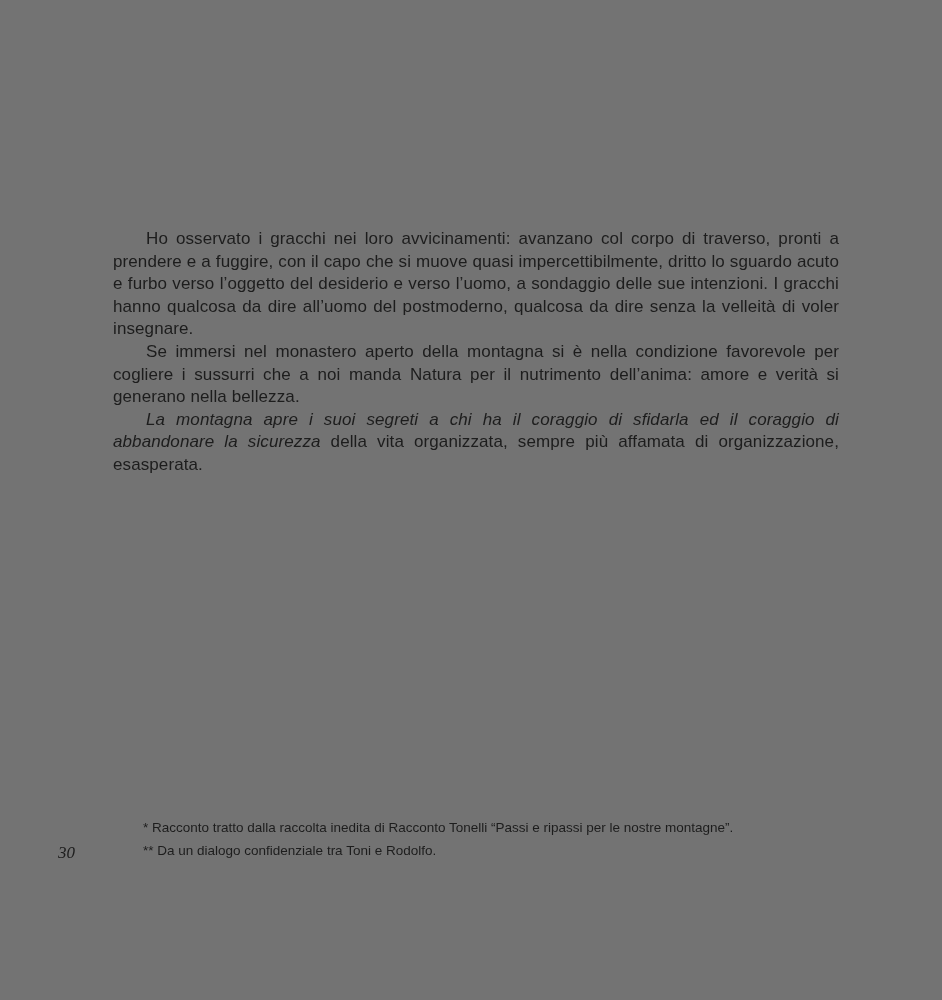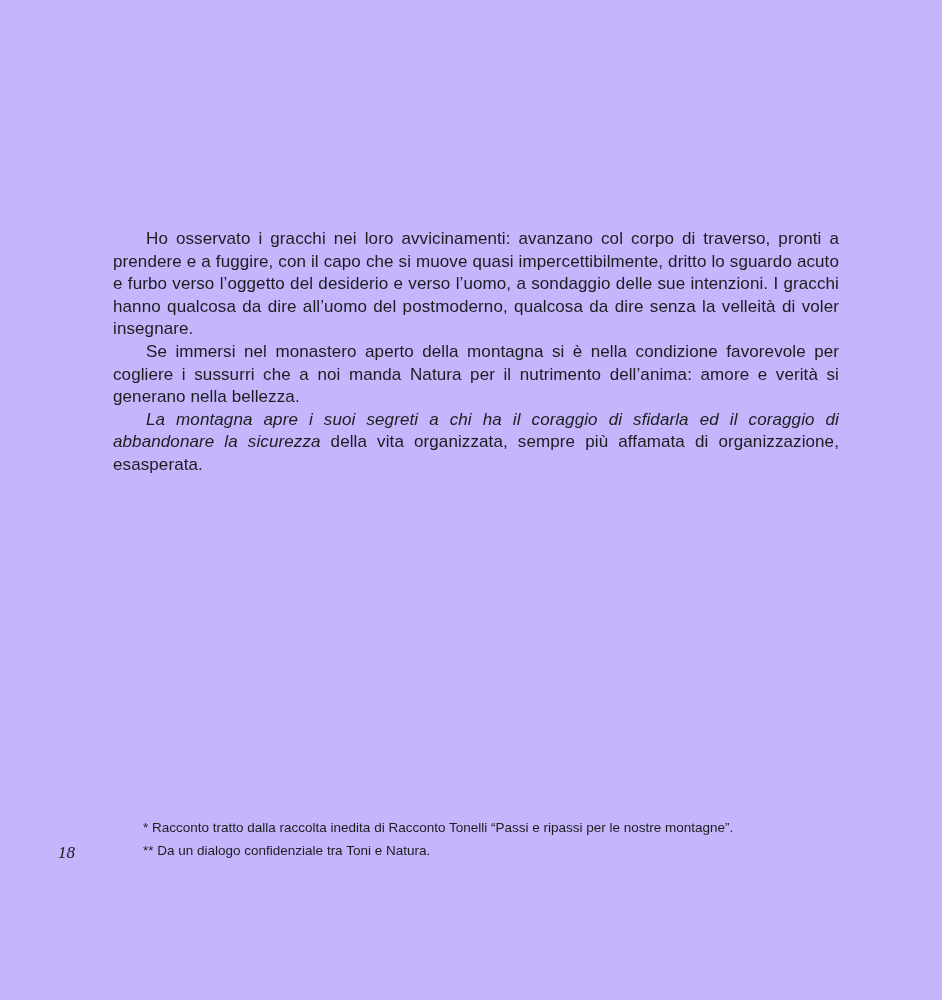--- a/index.html
+++ b/index.html
@@ -11,21 +11,21 @@
     height: 1000px;
     background: #ffffff;
     position: relative;
     overflow: hidden;
     font-family: "Liberation Sans", sans-serif;
     color: #1d1d1d;
   }
   .page {
     position: absolute;
     inset: 0;
-    background: #c4b5fd;
+    background: #737373;
   }
   .text-block {
     position: absolute;
     left: 113px;
     top: 228px;
     width: 726px;
     font-size: 17px;
     line-height: 22.6px;
     text-align: justify;
     letter-spacing: 0.1px;
@@ -66,16 +66,16 @@
 <body>
 
 <div class="page">
   <div class="text-block" id="paragraphs">
       <p class="para"><span class="seg-regular">Ho osservato i gracchi nei loro avvicinamenti: avanzano col corpo di traverso, pronti a prendere e a fuggire, con il capo che si muove quasi impercettibilmente, dritto lo sguardo acuto e furbo verso l’oggetto del desiderio e verso l’uomo, a sondaggio delle sue intenzioni. I gracchi hanno qualcosa da dire all’uomo del postmoderno, qualcosa da dire senza la velleità di voler insegnare.</span></p>
       <p class="para"><span class="seg-regular">Se immersi nel monastero aperto della montagna si è nella condizione favorevole per cogliere i sussurri che a noi manda Natura per il nutrimento dell’anima: amore e verità si generano nella bellezza.</span></p>
       <p class="para"><span class="seg-italic">La montagna apre i suoi segreti a chi ha il coraggio di sfidarla ed il coraggio di abbandonare la sicurezza</span><span class="seg-regular"> della vita organizzata, sempre più affamata di organizzazione, esasperata.</span></p>
     </div>
   <div class="footnotes" id="footnotes">
       <p class="footnote">* Racconto tratto dalla raccolta inedita di Racconto Tonelli “Passi e ripassi per le nostre montagne”.</p>
-      <p class="footnote">** Da un dialogo confidenziale tra Toni e Natura.</p>
+      <p class="footnote">** Da un dialogo confidenziale tra Toni e Rodolfo.</p>
     </div>
-  <div class="page-number">18</div>
+  <div class="page-number">30</div>
 </div>
 
 </body></html>

